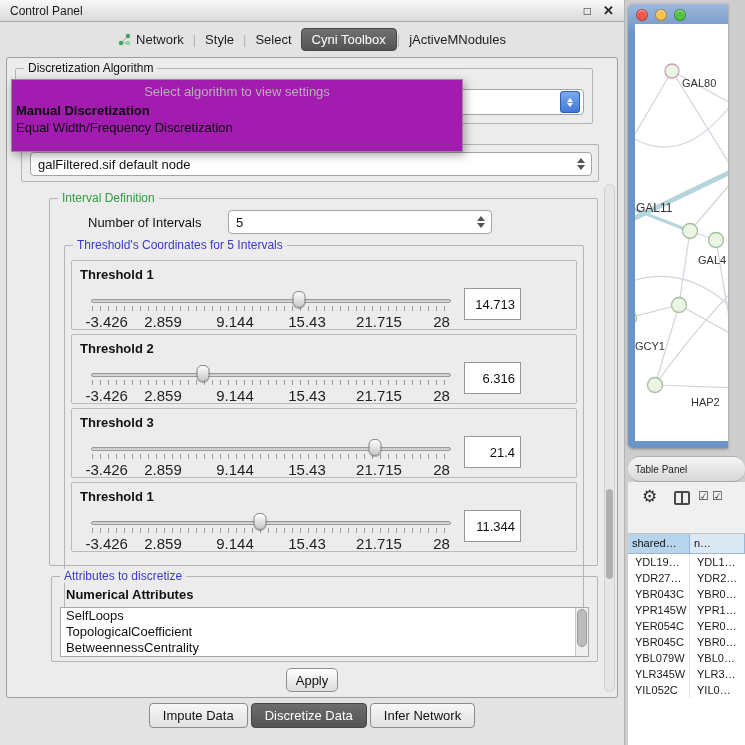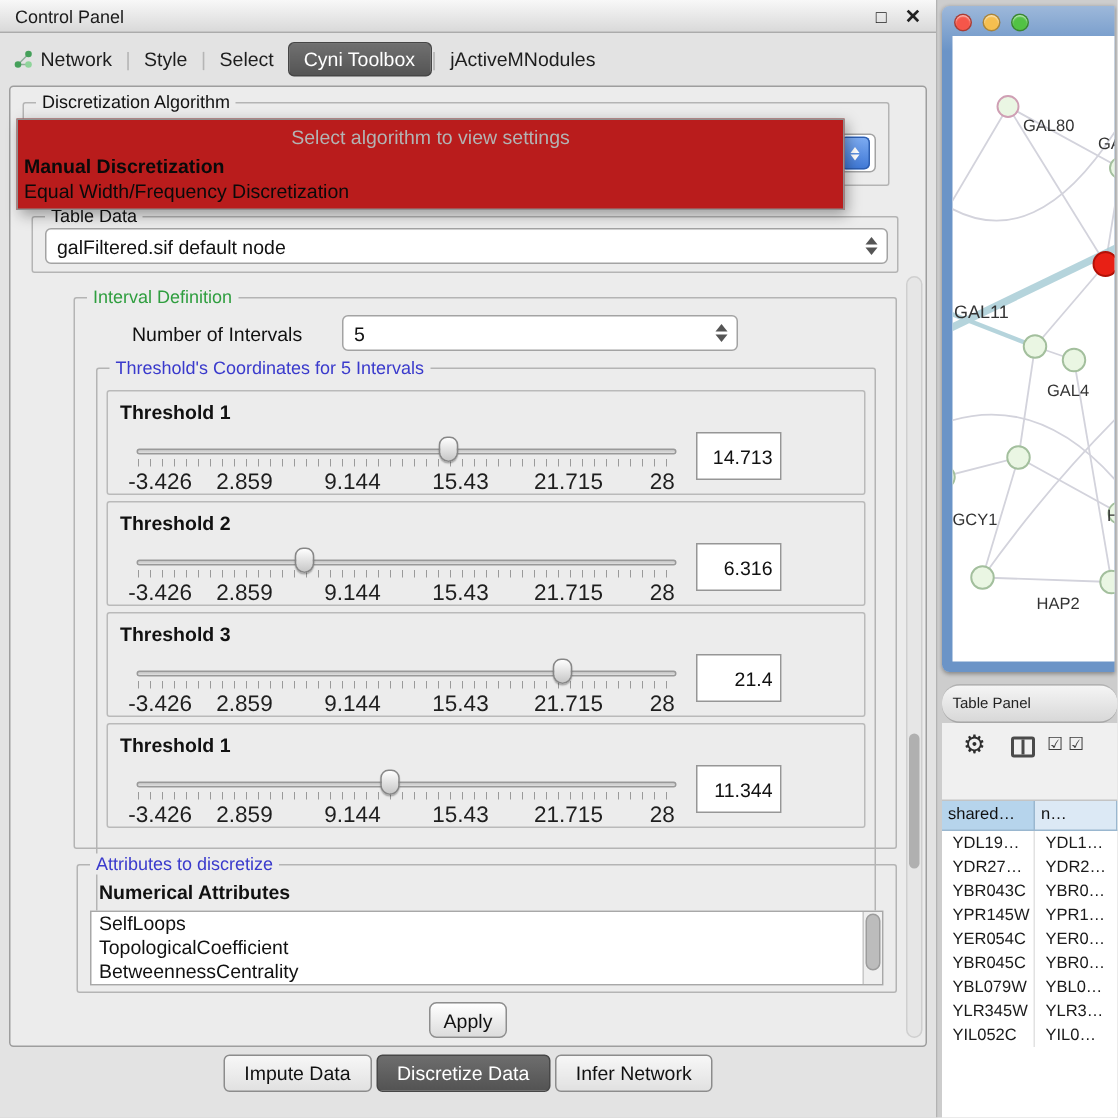--- a/index.html
+++ b/index.html
@@ -7,21 +7,21 @@
   body { font-family:"Liberation Sans", sans-serif; background:#cdcdcd; position:relative; overflow:hidden; font-size:13px; color:#111; }
 
   
   .control-panel { position:absolute; left:0; top:0; width:625px; height:745px; background:#e3e3e3; border-right:1px solid #b3b3b3; }
   .titlebar { position:absolute; left:0; top:0; right:0; height:22px; background:linear-gradient(#f8f8f8,#d9d9d9); border-bottom:1px solid #ababab; display:flex; align-items:center; padding:0 10px; }
   .titlebar .title { font-size:12px; color:#1b1b1b; }
   .titlebar .spacer { flex:1; }
   .tb-icon { font-size:12px; color:#222; margin-left:12px; cursor:default; }
   .tb-close { font-weight:bold; font-size:13px; }
 
-  .tabbar { position:absolute; left:0; top:22px; right:0; height:35px; display:flex; align-items:center; }
+  .tabbar { position:absolute; left:0; top:22px; right:0; height:35px; display:flex; align-items:center; justify-content:center; }
   .tab { font-size:13px; color:#1d1d1d; padding:4px 9px; display:flex; align-items:center; gap:5px; white-space:nowrap; }
   .tab.selected { background:linear-gradient(#707070,#545454); color:#fff; border-radius:4px; border:1px solid #464646; padding:3px 10px; }
   .tab-sep { color:#b5b5b5; font-size:13px; }
 
   .main-panel { position:absolute; left:6px; top:57px; width:612px; height:641px; background:#ececec; border:1px solid #9e9e9e; border-radius:3px; }
 
   .group { position:absolute; border:1px solid #b4b4b4; border-radius:2px; }
   .group-title { position:absolute; top:-8px; left:8px; background:#ececec; padding:0 4px; font-size:12px; color:#111; white-space:nowrap; }
   .group-title.green { color:#2f9e3f; }
   .group-title.blue { color:#3a3acc; }
@@ -31,21 +31,21 @@
   .stepper { width:14px; height:18px; display:flex; flex-direction:column; align-items:center; justify-content:center; gap:2px; flex:none; }
   .arrow-up { width:0; height:0; border-left:4px solid transparent; border-right:4px solid transparent; border-bottom:5px solid #555; }
   .arrow-down { width:0; height:0; border-left:4px solid transparent; border-right:4px solid transparent; border-top:5px solid #555; }
   .stepper.blue-cap { width:20px; height:22px; background:linear-gradient(#7fadf2,#3e77d5); border-radius:4px; gap:1px; box-shadow:inset 0 0 0 1px #2d5eb0; }
   .stepper.blue-cap .arrow-up { border-bottom-color:#fff; border-left-width:3px; border-right-width:3px; border-bottom-width:4px; }
   .stepper.blue-cap .arrow-down { border-top-color:#fff; border-left-width:3px; border-right-width:3px; border-top-width:4px; }
 
   .group.algo { left:8px; top:10px; width:578px; height:56px; }
   .group.algo .combo { left:14px; top:20px; width:554px; height:26px; }
 
-  .algo-popup { position:absolute; left:4px; top:21px; width:552px; background:#b91c1c; border:1px solid #8f8f8f; box-shadow:2px 3px 9px rgba(0,0,0,.35); z-index:40; padding-bottom:3px; }
+  .algo-popup { position:absolute; left:4px; top:21px; width:452px; background:#a21caf; border:1px solid #8f8f8f; box-shadow:2px 3px 9px rgba(0,0,0,.35); z-index:40; padding-bottom:15px; }
   .algo-popup .placeholder { text-align:center; color:#b3b3b3; font-size:13px; padding:4px 0 3px; }
   .algo-popup .item { font-size:13px; color:#0a0a0a; padding:1px 4px; }
   .algo-popup .item.bold { font-weight:bold; }
 
   .group.tabledata { left:14px; top:86px; width:578px; height:38px; }
   .group.tabledata .combo { left:8px; top:7px; width:562px; height:24px; }
 
   .group.interval { left:42px; top:140px; width:549px; height:368px; }
   .intervals-label { position:absolute; left:38px; top:16px; font-size:13px; font-weight:normal; }
   .combo.intervals { left:178px; top:11px; width:264px; height:24px; }
@@ -79,21 +79,21 @@
   .apply-btn { position:absolute; left:50%; transform:translateX(-50%); top:610px; width:52px; height:24px; border:1px solid #8e8e8e; border-radius:5px; background:linear-gradient(#ffffff,#dcdcdc); font-family:"Liberation Sans",sans-serif; font-size:13px; color:#111; }
 
   .panel-scrollbar { position:absolute; right:2px; top:126px; width:11px; height:508px; background:#e6e6e6; border:1px solid #cfcfcf; border-radius:6px; }
   .panel-scroll-thumb { position:absolute; left:1px; right:1px; top:304px; height:90px; background:#b0b0b0; border-radius:5px; }
 
   .bottom-tabs { position:absolute; left:0; right:0; top:703px; display:flex; justify-content:center; gap:3px; }
   .btab { font-size:13px; padding:4px 13px; border:1px solid #8c8c8c; border-radius:4px; background:linear-gradient(#f7f7f7,#e1e1e1); color:#111; white-space:nowrap; }
   .btab.selected { background:linear-gradient(#6d6d6d,#535353); color:#fff; border-color:#474747; }
 
   
-  .network-window { position:absolute; left:628px; top:4px; width:115px; height:444px; background:linear-gradient(#9db8da,#6b94c7 30px,#6b94c7); border-radius:5px 0 0 5px; box-shadow:0 1px 3px rgba(0,0,0,.35); }
+  .network-window { position:absolute; left:628px; top:4px; width:100px; height:444px; background:linear-gradient(#9db8da,#6b94c7 30px,#6b94c7); border-radius:5px 0 0 5px; box-shadow:0 1px 3px rgba(0,0,0,.35); }
   .traffic { position:absolute; top:5px; left:8px; display:flex; gap:7px; }
   .light { width:12px; height:12px; border-radius:50%; border:1px solid rgba(0,0,0,.3); box-shadow:inset 0 1px 1px rgba(255,255,255,.6); }
   .light.red { background:#f5564a; }
   .light.yellow { background:#f6bf4f; }
   .light.green { background:#52c244; }
   .network-canvas { position:absolute; left:7px; top:20px; right:0; bottom:7px; background:#fff; overflow:hidden; }
 
   
   .table-panel-bar { position:absolute; left:628px; top:456px; width:117px; height:26px; background:linear-gradient(#f5f5f5,#d8d8d8); border-top:1px solid #b2b2b2; border-bottom:1px solid #a8a8a8; display:flex; align-items:center; padding-left:7px; font-size:10px; color:#222;border-radius:12px; }
   .table-area { position:absolute; left:628px; top:482px; width:117px; height:263px; background:#fff; }

